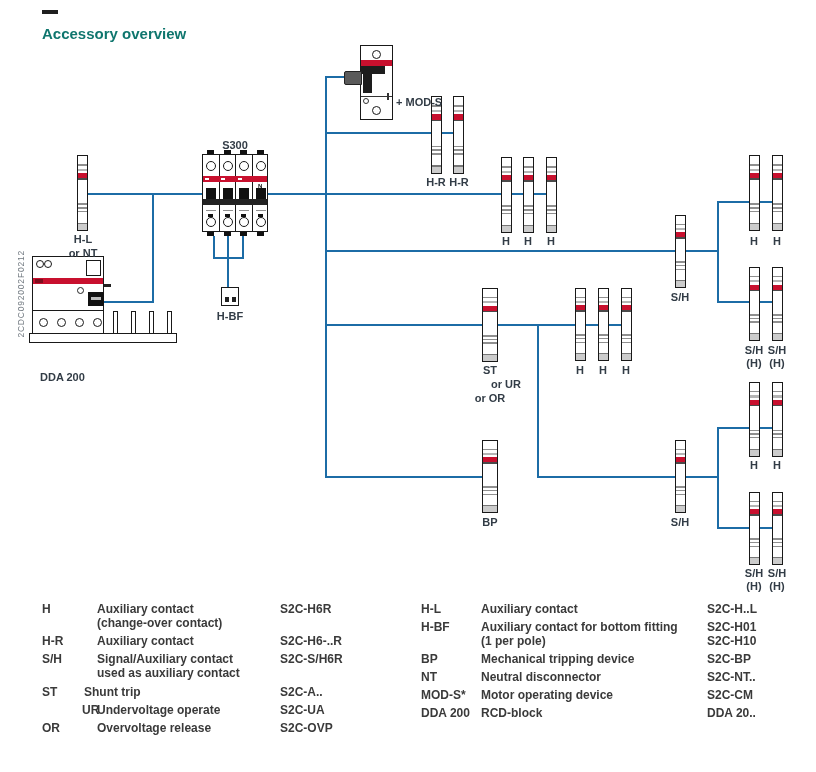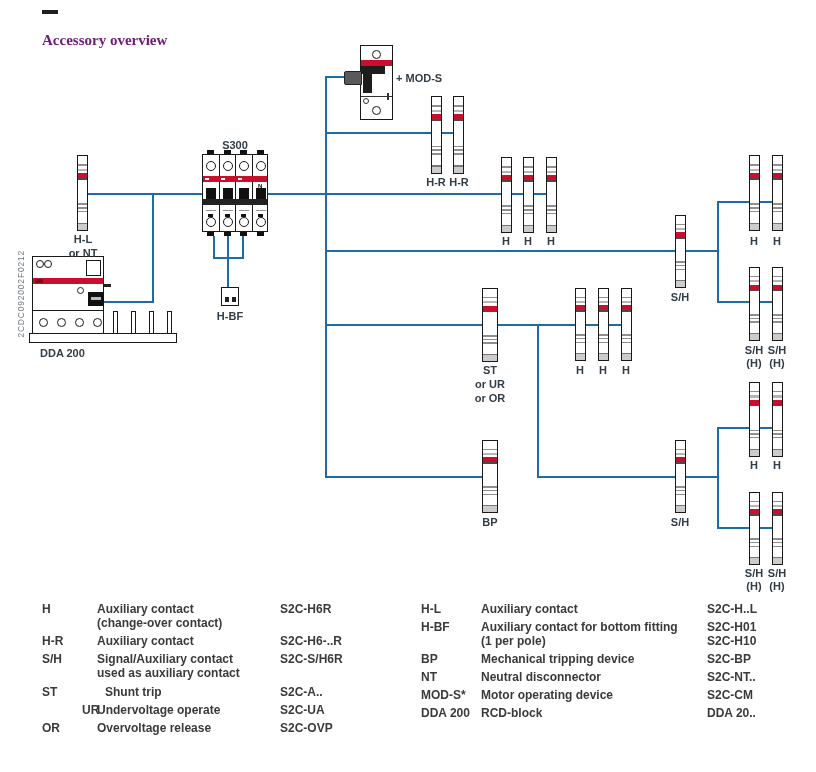--- a/index.html
+++ b/index.html
@@ -11,26 +11,26 @@
   
   .dev{position:absolute;width:11px;box-sizing:border-box;border:1.2px solid #191919;z-index:3;
     background:linear-gradient(to bottom,
       #fff 0 11%,#8f8f8f 11% 13%,#fff 13% 17%,#b5b5b5 17% 20%,#fff 20% 23%,
       #c8102e 23% 30%,#4a4a4a 30% 32%,#fff 32% 64%,#8f8f8f 64% 66%,#fff 66% 69%,
       #8f8f8f 69% 71%,#fff 71% 74%,#8f8f8f 74% 76%,#fff 76% 90%,#777 90% 92%,#ccc 92% 100%);}
   .devw{width:16px;}
   
   .dlbl{position:absolute;font-weight:bold;font-size:11px;line-height:13px;color:#323c46;
         transform:translateX(-50%);white-space:nowrap;z-index:4;}
-  .dlbl-left{transform:none;}
+  .dlbl-left{transform:none;margin-top:24px;}
   
   .lt{position:absolute;font-weight:600;font-size:12px;line-height:14px;color:#3a3a3a;white-space:nowrap;z-index:4;}
   
   .title-dash{position:absolute;left:42px;top:10px;width:16px;height:3.5px;background:#1f1f1f;}
-  .title{position:absolute;left:42px;top:32px;font-size:15px;font-weight:600;color:#701a75;font-family:Liberation Serif, serif;}
+  .title{position:absolute;left:42px;top:25px;font-size:15px;font-weight:600;color:#0f766e;}
   
   .docnum{position:absolute;left:16px;top:250px;writing-mode:vertical-rl;transform:rotate(180deg);
           font-size:8.5px;letter-spacing:0.8px;color:#717980;z-index:4;}
   
   .s300{position:absolute;left:202px;top:154px;width:66px;height:78px;background:#fff;
         border:1.4px solid #191919;box-sizing:border-box;z-index:3;}
   .s300 i,.mods i,.dda i,.hbf i{position:absolute;display:block;}
   .cc{position:absolute;width:10px;height:10px;border:1.6px solid #191919;border-radius:50%;
       background:#fff;box-sizing:border-box;}
   .tab{position:absolute;width:7px;height:4px;background:#111;}
@@ -183,21 +183,21 @@
   <div class="dlbl" style="left:777px;top:235px;">H</div>
   <div class="dev" style="left:749px;top:267px;height:74px;"></div>
   <div class="dev" style="left:772px;top:267px;height:74px;"></div>
   <div class="dlbl" style="left:754px;top:344px;">S/H</div>
   <div class="dlbl" style="left:777px;top:344px;">S/H</div>
   <div class="dlbl" style="left:754px;top:357px;">(H)</div>
   <div class="dlbl" style="left:777px;top:357px;">(H)</div>
 
   <div class="dev devw" style="left:482px;top:288px;height:74px;"></div>
   <div class="dlbl" style="left:490px;top:364px;">ST</div>
-  <div class="dlbl" style="left:490px;top:378px;">or UR</div>
+  <div class="dlbl" style="left:506px;top:378px;">or UR</div>
   <div class="dlbl" style="left:490px;top:392px;">or OR</div>
 
   <div class="dev" style="left:575px;top:288px;height:73px;"></div>
   <div class="dev" style="left:598px;top:288px;height:73px;"></div>
   <div class="dev" style="left:621px;top:288px;height:73px;"></div>
   <div class="dlbl" style="left:580px;top:364px;">H</div>
   <div class="dlbl" style="left:603px;top:364px;">H</div>
   <div class="dlbl" style="left:626px;top:364px;">H</div>
 
   <div class="dev devw" style="left:482px;top:440px;height:73px;"></div>
@@ -221,21 +221,21 @@
   <span class="lt" style="left:97px;top:616px;">(change-over contact)</span>
   <span class="lt" style="left:280px;top:602px;">S2C-H6R</span>
   <span class="lt" style="left:42px;top:634px;">H-R</span>
   <span class="lt" style="left:97px;top:634px;">Auxiliary contact</span>
   <span class="lt" style="left:280px;top:634px;text-align:center;">S2C-H6-..R</span>
   <span class="lt" style="left:42px;top:652px;">S/H</span>
   <span class="lt" style="left:97px;top:652px;">Signal/Auxiliary contact</span>
   <span class="lt" style="left:97px;top:666px;">used as auxiliary contact</span>
   <span class="lt" style="left:280px;top:652px;">S2C-S/H6R</span>
   <span class="lt" style="left:42px;top:685px;">ST</span>
-  <span class="lt" style="left:105px;top:685px;">Shunt trip</span>
+  <span class="lt" style="left:84px;top:685px;">Shunt trip</span>
   <span class="lt" style="left:280px;top:685px;">S2C-A..</span>
   <span class="lt" style="left:58px;top:703px;margin-left:24px;">UR</span>
   <span class="lt" style="left:97px;top:703px;">Undervoltage operate</span>
   <span class="lt" style="left:280px;top:703px;">S2C-UA</span>
   <span class="lt" style="left:42px;top:721px;">OR</span>
   <span class="lt" style="left:97px;top:721px;">Overvoltage release</span>
   <span class="lt" style="left:280px;top:721px;">S2C-OVP</span>
 
   <span class="lt" style="left:421px;top:602px;">H-L</span>
   <span class="lt" style="left:481px;top:602px;">Auxiliary contact</span>

